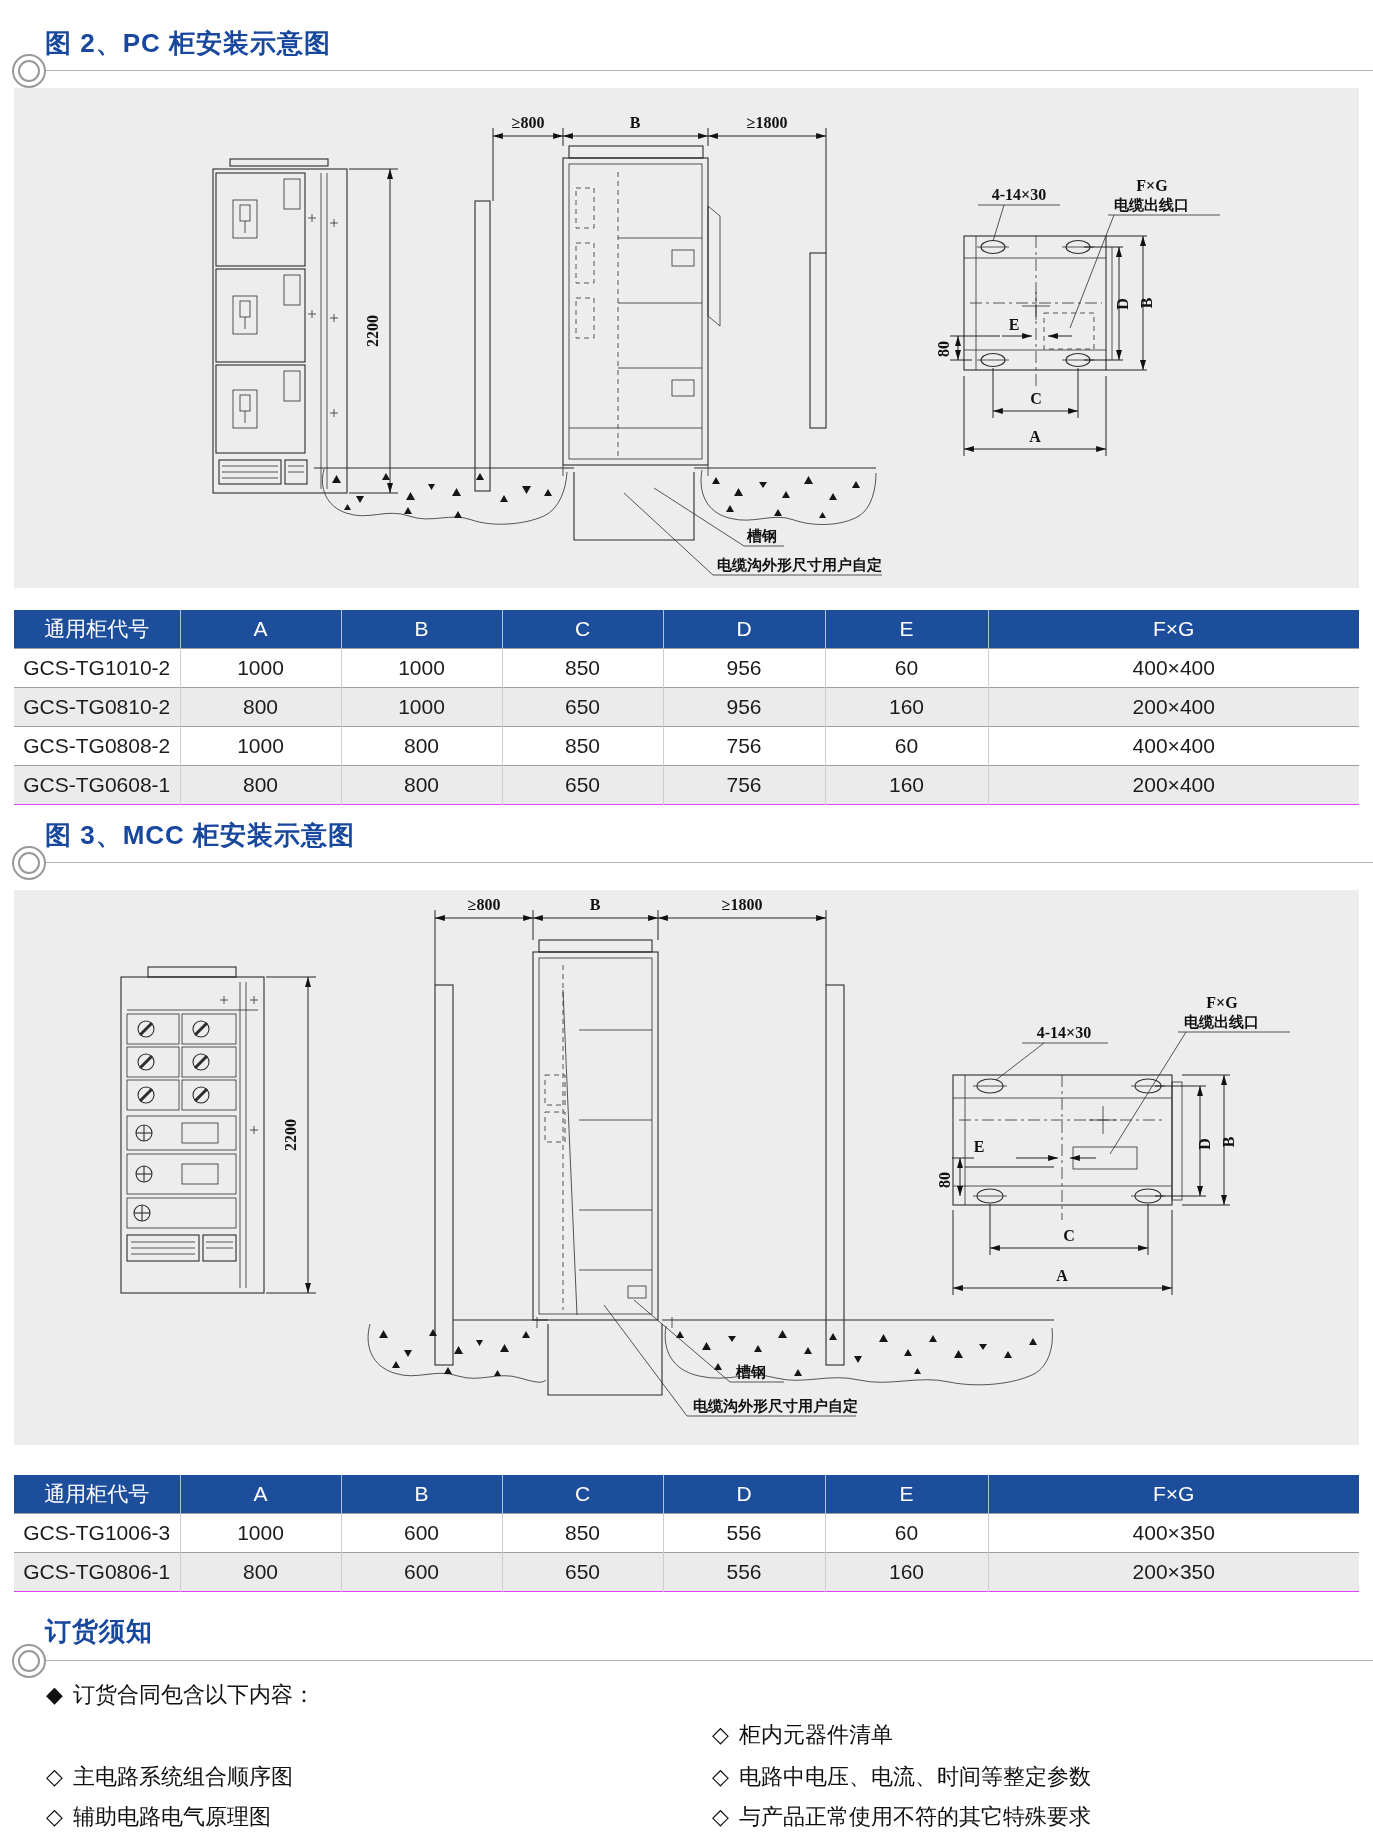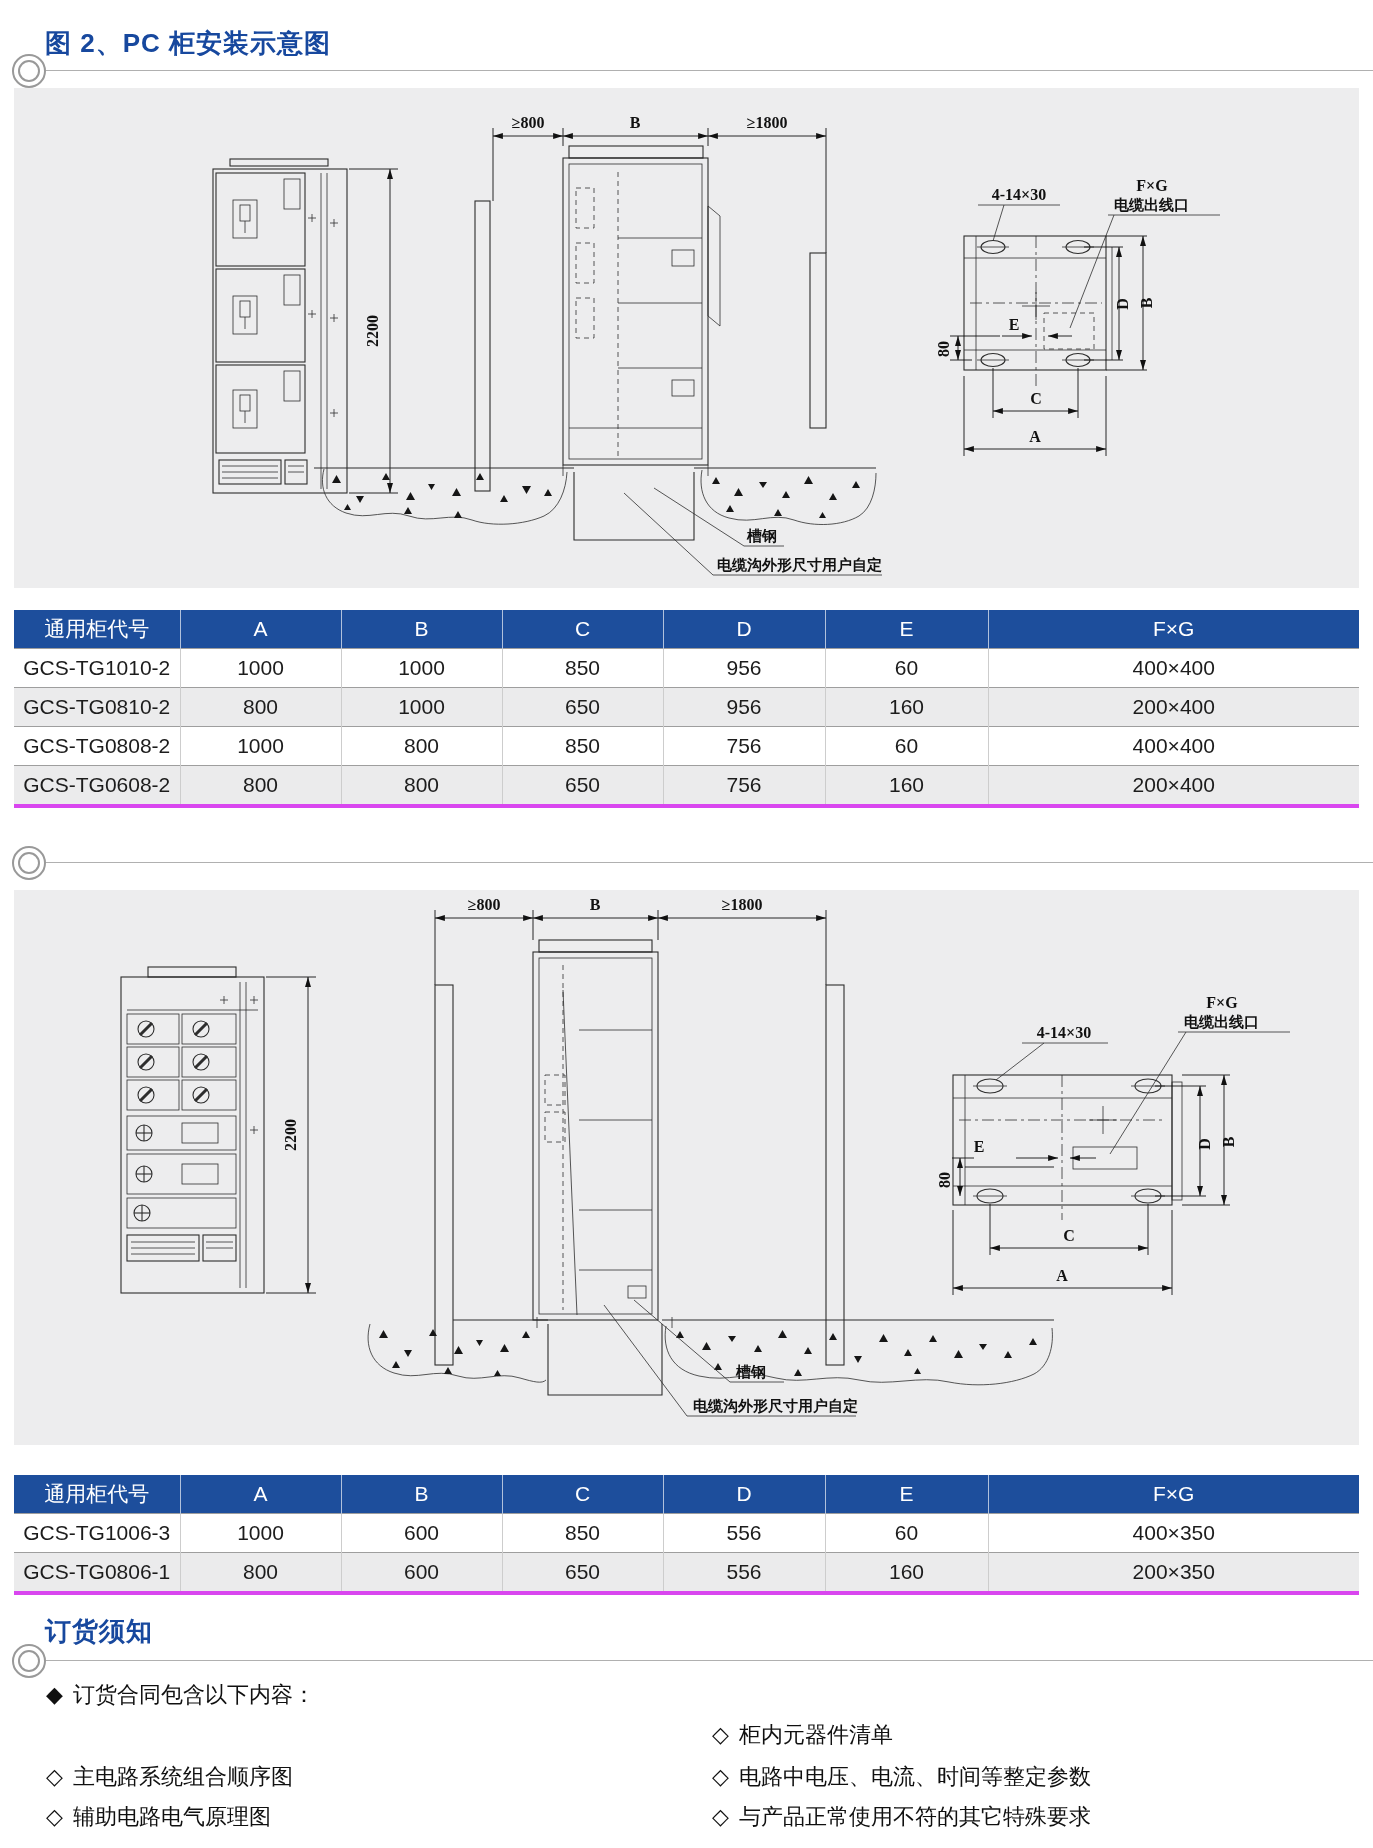--- a/index.html
+++ b/index.html
@@ -19,21 +19,21 @@
   .tblwrap{position:absolute;left:14px;width:1345px;}
   table.spec{width:100%;border-collapse:collapse;table-layout:fixed;}
   table.spec th{background:#1d4e9c;color:#fff;font-weight:normal;font-size:21px;
                 height:36px;border-left:1px solid rgba(255,255,255,.65);}
   table.spec th:first-child{border-left:none;}
   table.spec td{height:36px;text-align:center;font-size:21px;color:#1c1c1c;
                 border-top:1px solid #9e9e9e;border-left:1px solid #cdcdcd;}
   table.spec td:first-child{border-left:none;}
   table.spec tbody tr:nth-child(even){background:#ebebec;}
   table.spec tbody tr:nth-child(odd){background:#fff;}
-  table.spec tbody{border-bottom:4px solid #d946ef;}
+  table.spec tbody{border-bottom:1px solid #d946ef;}
   
   .note-line{position:absolute;font-size:22px;color:#101010;white-space:nowrap;margin-left:32px;}
   .note-line .blt{display:inline-block;margin-right:10px;}
   
   svg .ln{stroke:#2d2d2d;stroke-width:1.1;fill:none;}
   svg .thin{stroke:#2d2d2d;stroke-width:0.8;fill:none;}
   svg .dash{stroke-dasharray:5 4;}
   svg .cl{stroke-dasharray:12 4 3 4;}
   svg .ext{stroke:#111;stroke-width:0.9;fill:none;}
   svg .tri{fill:#161616;stroke:none;}
@@ -266,34 +266,35 @@
         <tr>
           <td>GCS-TG0808-2</td>
             <td>1000</td>
             <td>800</td>
             <td>850</td>
             <td>756</td>
             <td>60</td>
             <td>400×400</td>
         </tr>
         <tr>
-          <td>GCS-TG0608-2</td>
+          <td>GCS-TG0608-1</td>
             <td>800</td>
             <td>800</td>
             <td>650</td>
             <td>756</td>
             <td>160</td>
             <td>200×400</td>
         </tr>
       </tbody>
     </table>
   </div>
 
   <div class="ring" style="top:846px"></div>
   <div class="rule" style="top:862px"></div>
+  <h2 class="sec-title" style="top:818px">图 3、MCC 柜安装示意图</h2>
 
   <div class="panel" style="top:890px;height:555px">
     <svg width="1345" height="555" viewBox="0 0 1345 555">
       <defs>
         <pattern id="hatch2" width="9" height="9" patternUnits="userSpaceOnUse" patternTransform="rotate(45)">
           <line x1="0" y1="0" x2="0" y2="9" stroke="#3a3a3a" stroke-width="1.2"></line>
         </pattern>
         <marker id="arw2" viewBox="0 0 10 6" refX="10" refY="3" markerWidth="11" markerHeight="7" orient="auto-start-reverse">
           <path d="M0,0 L10,3 L0,6 z" fill="#111"></path>
         </marker>

